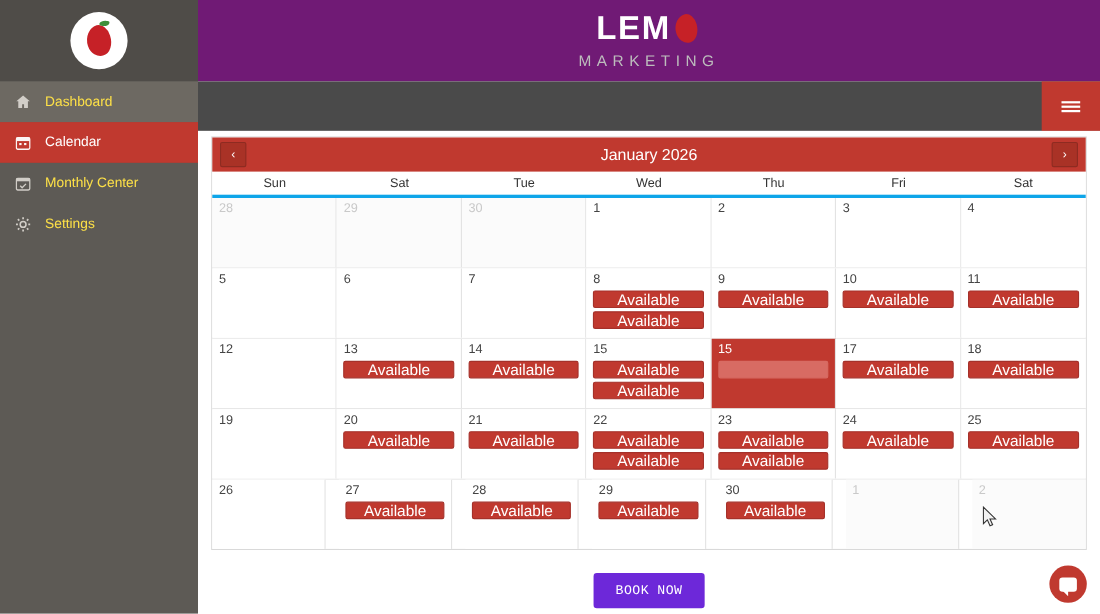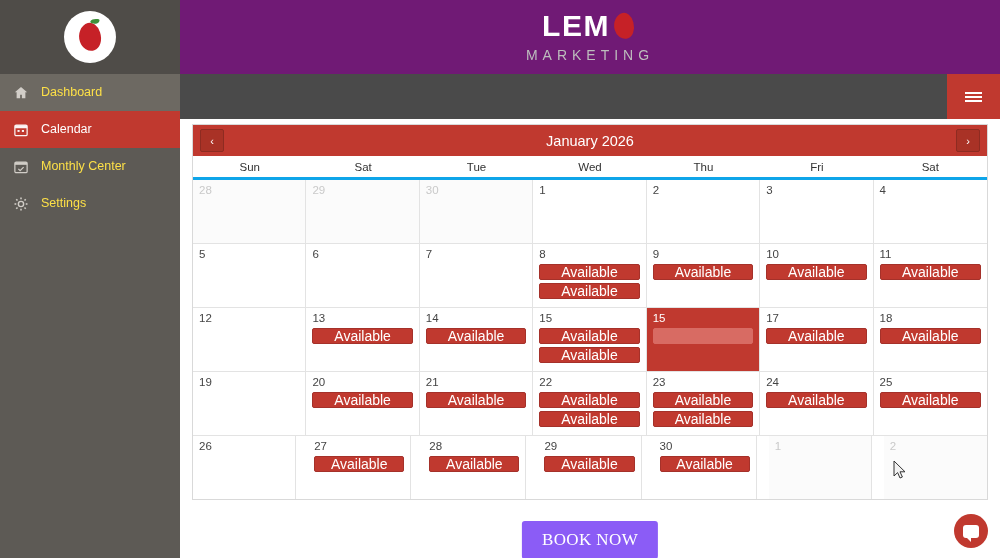--- a/index.html
+++ b/index.html
@@ -240,29 +240,29 @@
     background: #d86b63;
     border-color: #d86b63;
     color: transparent;
   }
 
   .booknow {
     position: absolute;
     left: 50%;
     transform: translateX(-50%);
     top: 402px;
-    background: #8b5cf6;
+    background: #6d28d9;
     color: #ffffff;
     border: none;
     border-radius: 3px;
-    font-size: 17px;
+    font-size: 12px;
     padding: 9px 20px;
     letter-spacing: .4px;
     cursor: pointer;
-    font-family: Liberation Serif, serif;
+    font-family: Liberation Mono, monospace;
   }
 
   .chat-bubble {
     position: absolute;
     right: 12px; bottom: 10px;
     width: 34px; height: 34px;
     border-radius: 50%;
     background: #c0392f;
     display: flex;
     align-items: center;

